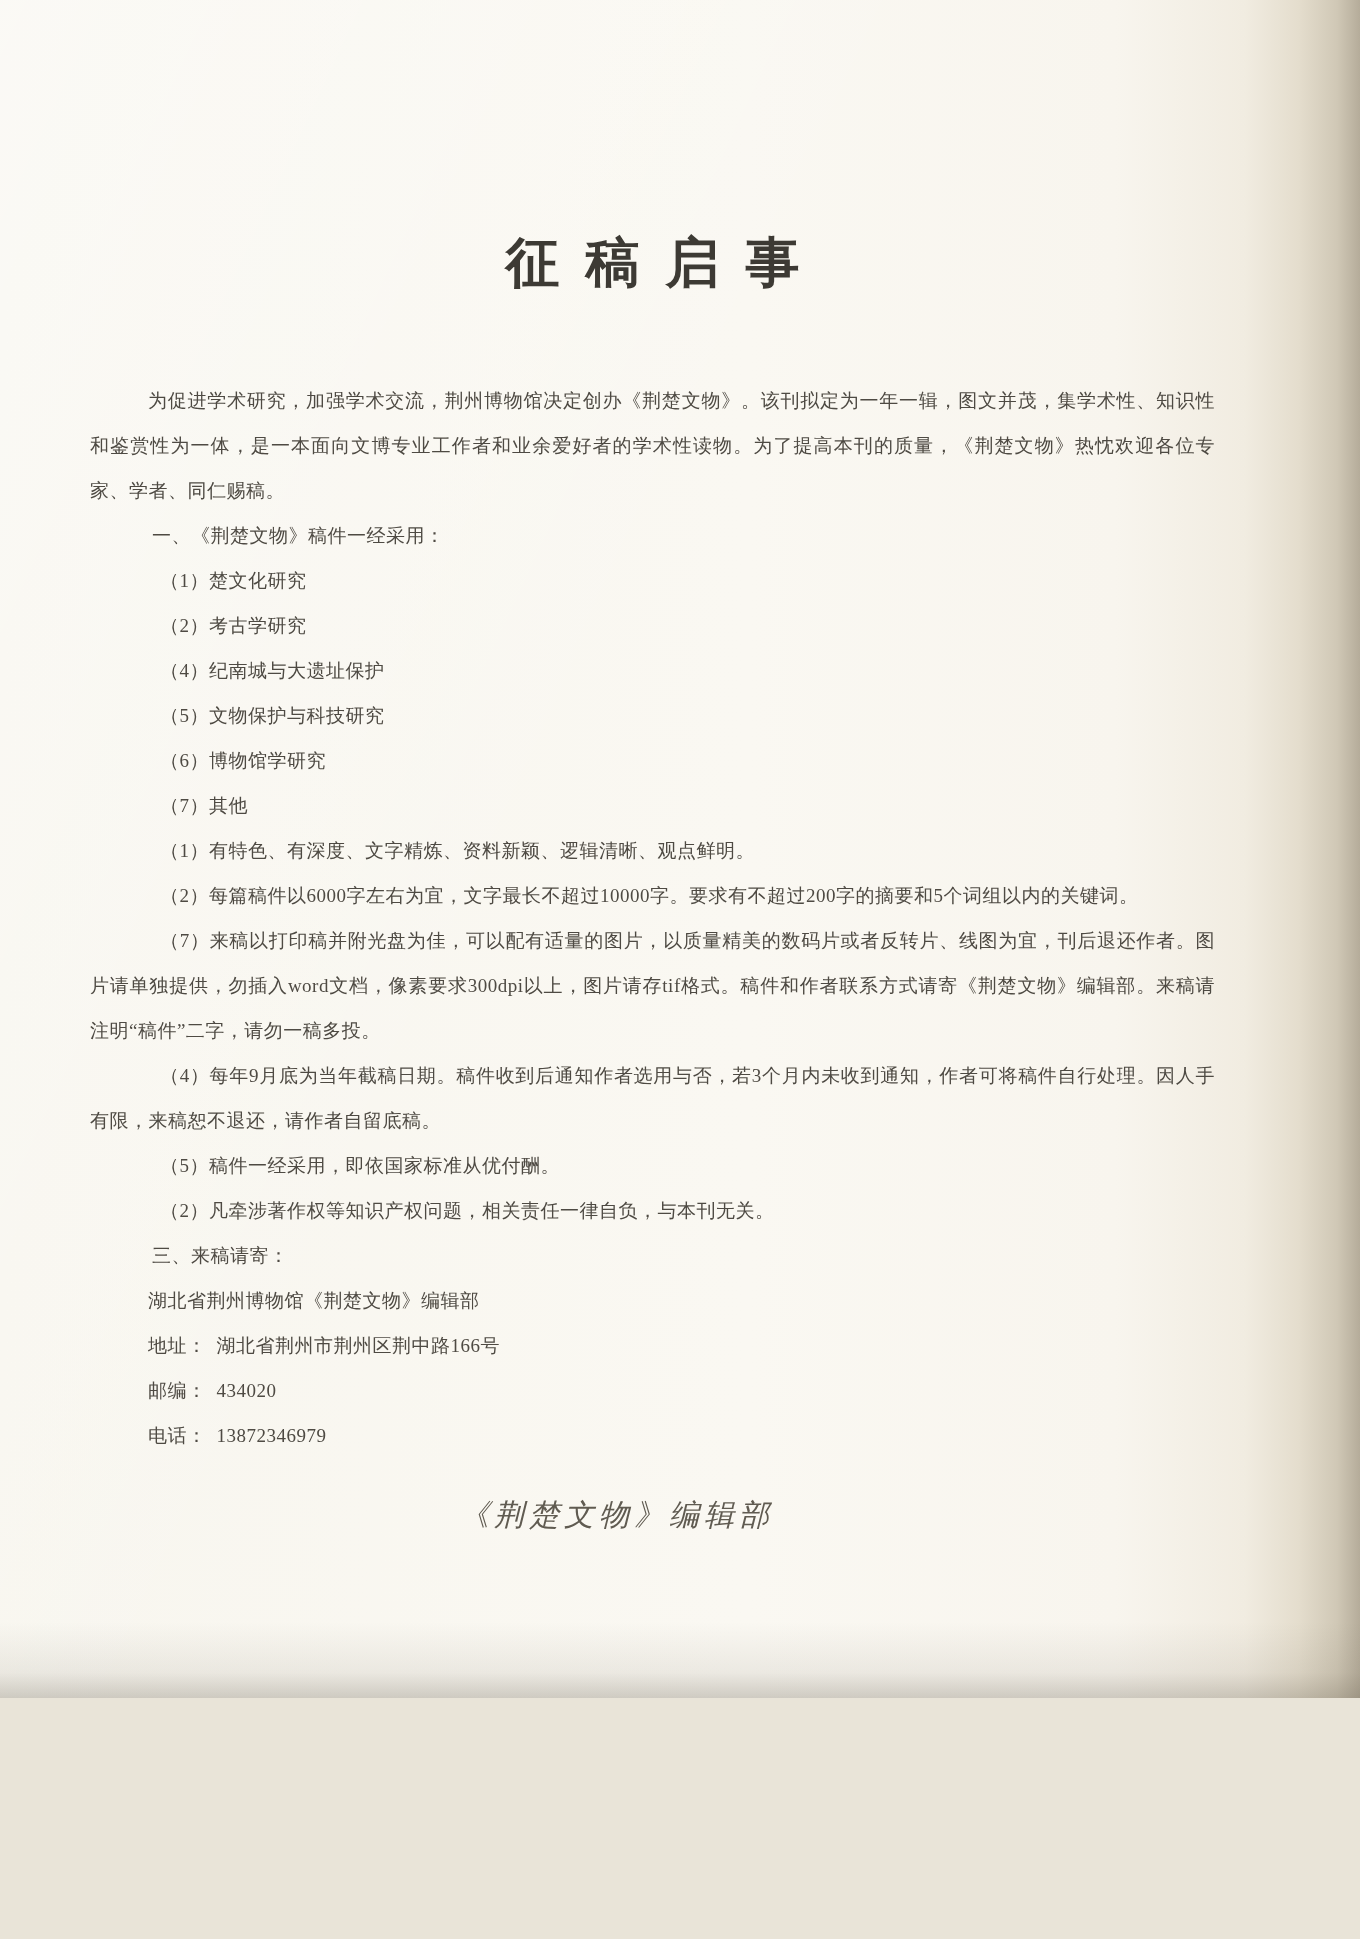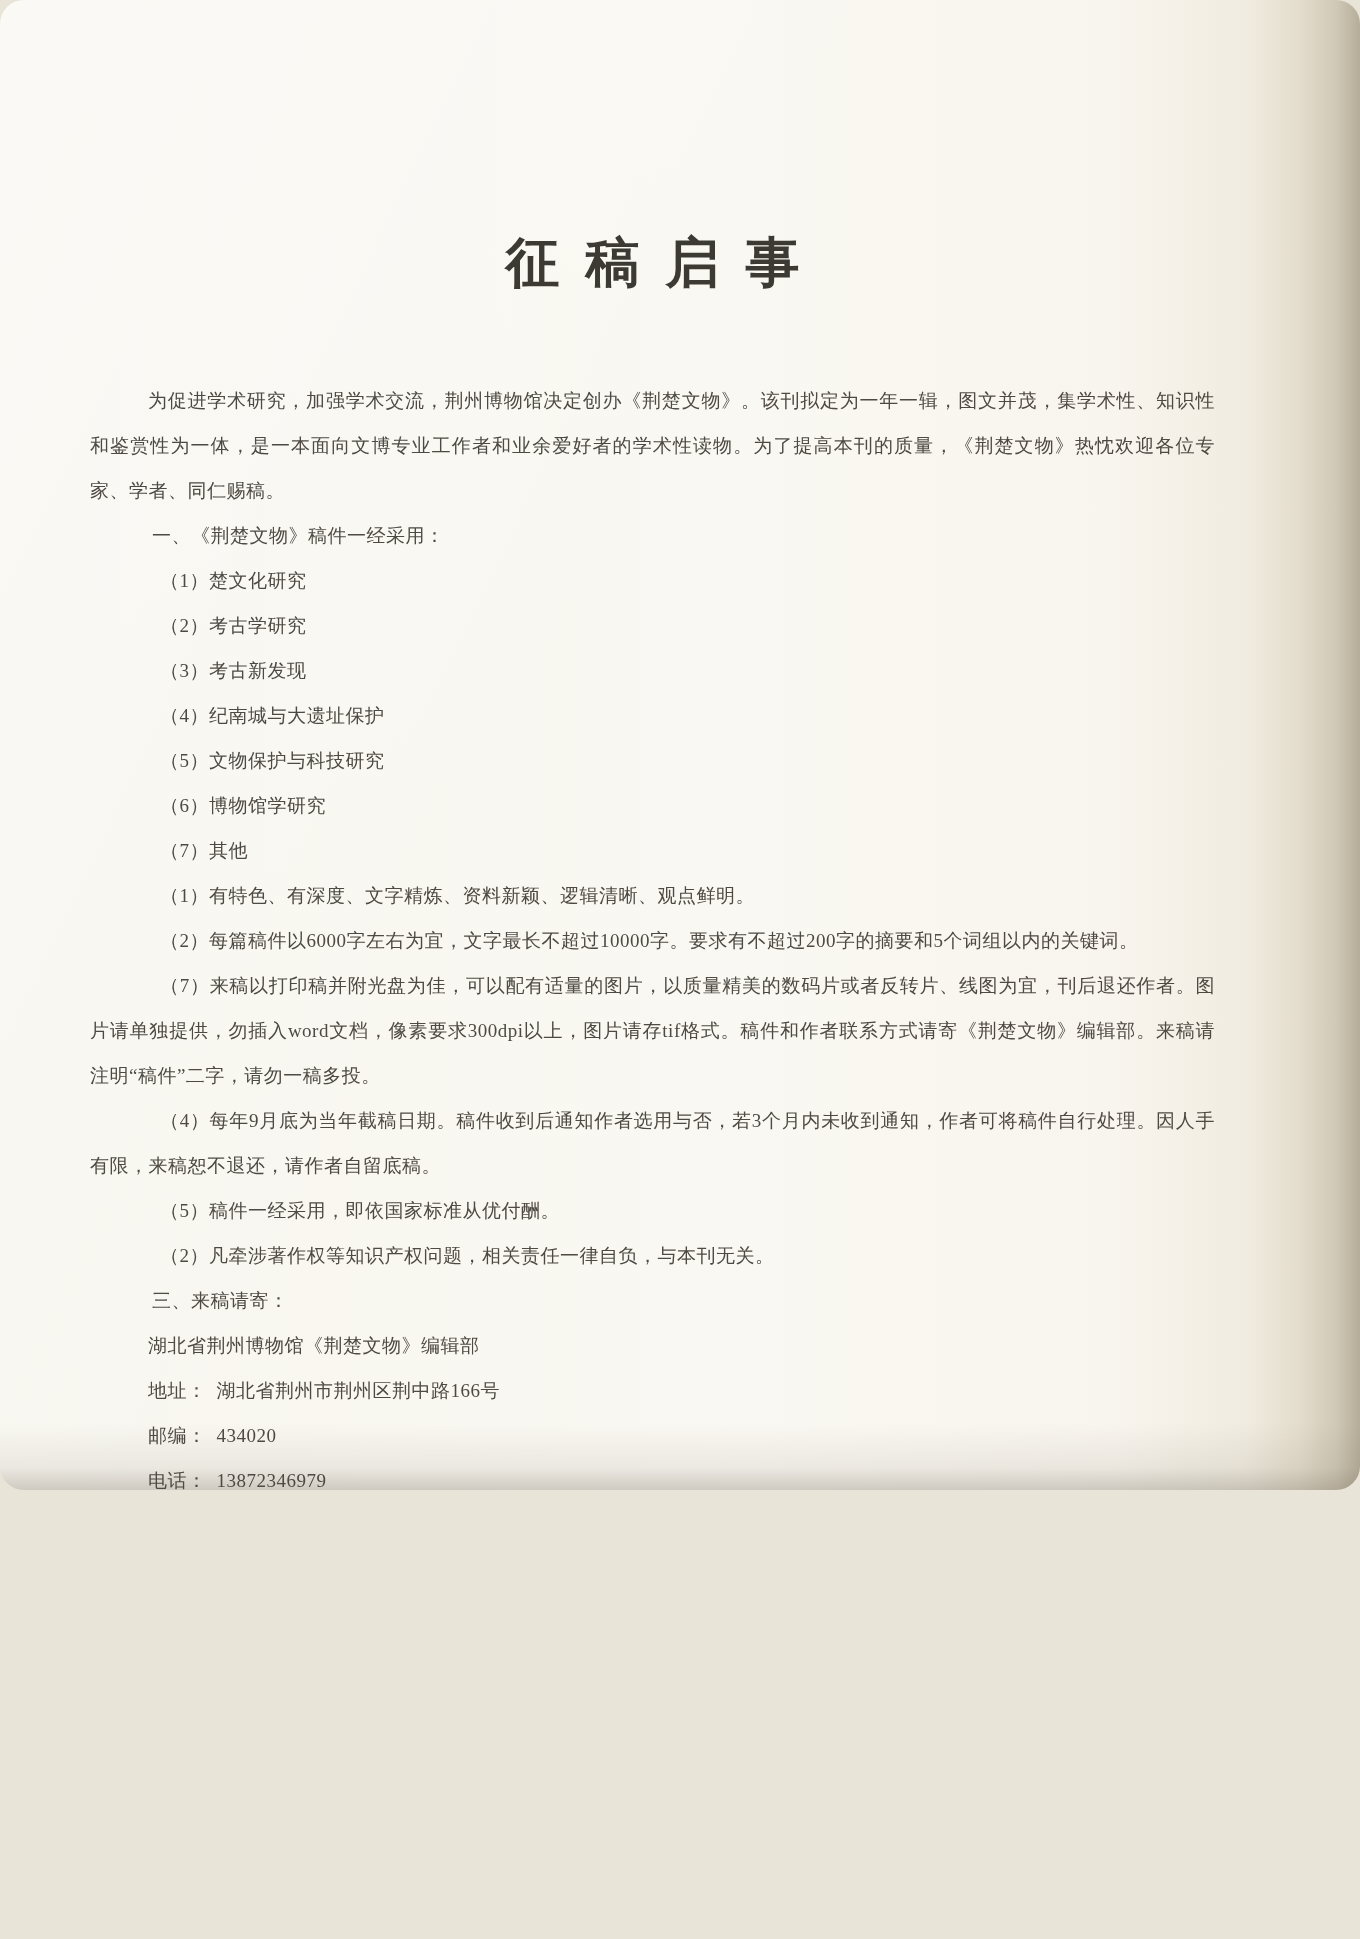--- a/index.html
+++ b/index.html
@@ -3,30 +3,29 @@
 <meta charset="utf-8">
 <style>
   html,body{margin:0;padding:0;}
   body{
     width:1360px;height:1939px;
     background:#e9e4d8;
     font-family:"Liberation Serif","DejaVu Serif",serif;
   }
   .page{
     position:relative;
-    width:1360px;height:1490px;
+    width:1360px;height:1698px;
     box-sizing:border-box;
     padding:232px 145px 0 90px;
     background:
       linear-gradient(to bottom, rgba(0,0,0,0) 95.5%, rgba(110,100,85,0.10) 98.5%, rgba(95,86,70,0.28) 100%),
       linear-gradient(115deg, rgba(255,255,255,0.40) 0%, rgba(255,255,255,0) 45%),
       linear-gradient(to right, #f8f6ef 0%, #faf8f2 55%, #f8f5ee 82%, #f1ece1 91.5%, #e4ddcd 95.5%, #d0c8b6 98.3%, #b5ac9a 100%);
     color:#4e4a43;
     overflow:hidden;
-    border-radius:24px;
   }
   h1.title{
     margin:0 0 84px 0;
     text-align:center;
     font-size:54px;
     line-height:62px;
     font-weight:bold;
     color:#3d3a34;
     letter-spacing:26px;
     padding-left:26px;
@@ -38,21 +37,21 @@
     text-align:justify;
     letter-spacing:0.5px;
   }
   .para{ text-indent:58px; }
   .head{ text-indent:62px; }
   .item{ text-indent:70px; }
   .contact-row{ padding-left:58px; }
   .contact-row .lbl{ margin-right:10px; }
   .signature{
     margin-top:36px;
-    text-align:right;
+    text-align:center;
     padding-right:72px;
     font-size:30px;
     line-height:42px;
     font-style:italic;
     letter-spacing:5px;
     color:#605b51;
   }
 </style>
 </head>
 <body>
@@ -61,21 +60,20 @@
 
   <h1 class="title">征稿启事</h1>
 
   <div class="bodytext">
 
     <p class="para">为促进学术研究，加强学术交流，荆州博物馆决定创办《荆楚文物》。该刊拟定为一年一辑，图文并茂，集学术性、知识性和鉴赏性为一体，是一本面向文博专业工作者和业余爱好者的学术性读物。为了提高本刊的质量，《荆楚文物》热忱欢迎各位专家、学者、同仁赐稿。</p>
 
     <p class="head">一、《荆楚文物》稿件一经采用：</p>
     <p class="item">（1）楚文化研究</p>
     <p class="item">（2）考古学研究</p>
-    <p class="item">（3）考古新发现</p>
     <p class="item">（4）纪南城与大遗址保护</p>
     <p class="item">（5）文物保护与科技研究</p>
     <p class="item">（6）博物馆学研究</p>
     <p class="item">（7）其他</p>
 
     <p class="item">（1）有特色、有深度、文字精炼、资料新颖、逻辑清晰、观点鲜明。</p>
     <p class="item">（2）每篇稿件以6000字左右为宜，文字最长不超过10000字。要求有不超过200字的摘要和5个词组以内的关键词。</p>
     <p class="item">（7）来稿以打印稿并附光盘为佳，可以配有适量的图片，以质量精美的数码片或者反转片、线图为宜，刊后退还作者。图片请单独提供，勿插入word文档，像素要求300dpi以上，图片请存tif格式。稿件和作者联系方式请寄《荆楚文物》编辑部。来稿请注明“稿件”二字，请勿一稿多投。</p>
     <p class="item">（4）每年9月底为当年截稿日期。稿件收到后通知作者选用与否，若3个月内未收到通知，作者可将稿件自行处理。因人手有限，来稿恕不退还，请作者自留底稿。</p>
     <p class="item">（5）稿件一经采用，即依国家标准从优付酬。</p>

